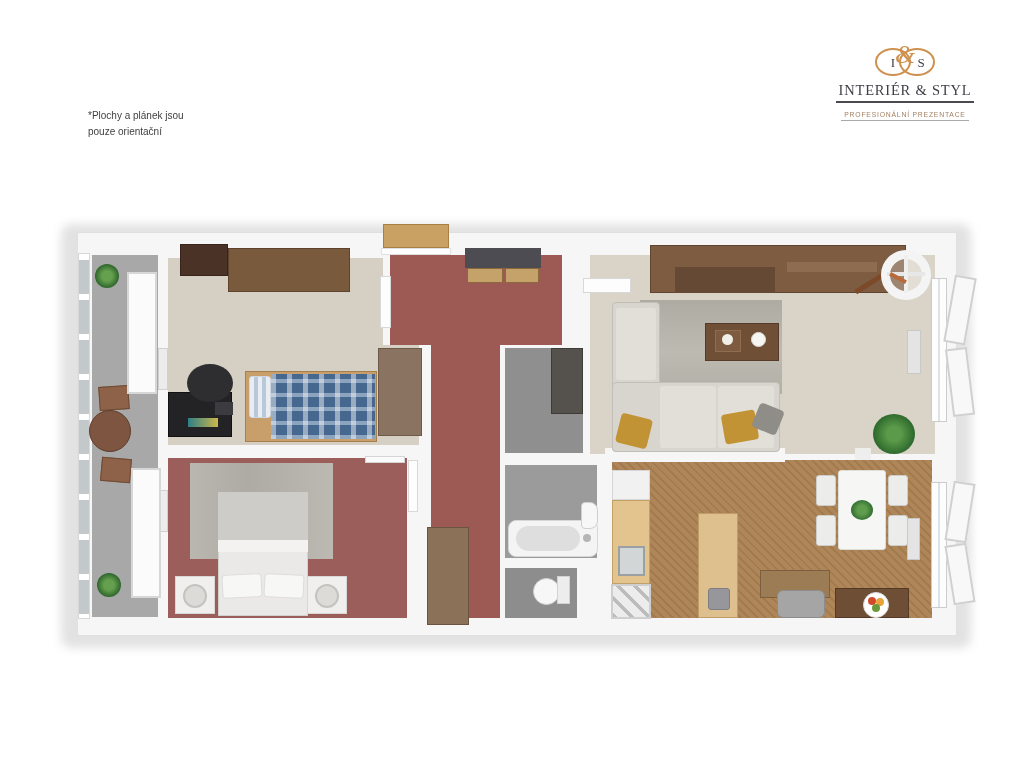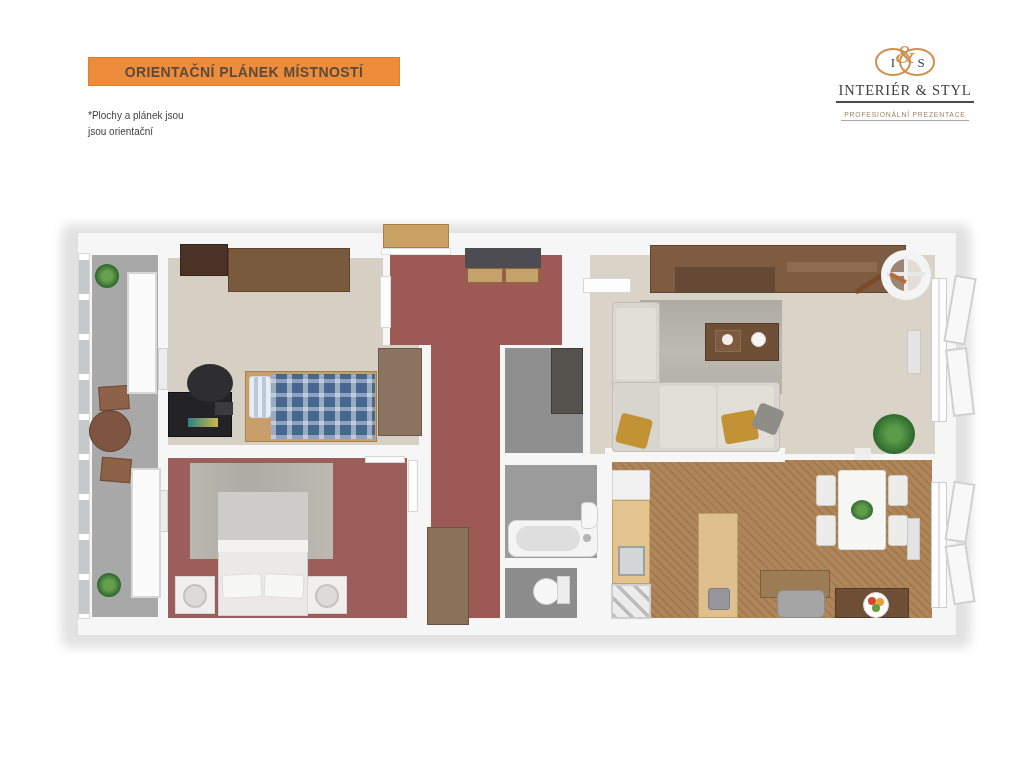--- a/index.html
+++ b/index.html
@@ -25,27 +25,24 @@
   .logo-tagline{display:inline-block;margin-top:2px;font-size:6.8px;letter-spacing:.8px;color:#a08060;
         border-bottom:1px solid #a9a9ad;padding:0 3px 2px 3px;}
   .plan{position:absolute;left:75px;top:220px;width:885px;height:432px;}
   .shape{position:absolute;box-sizing:border-box;}
 </style>
 </head>
 <body>
 
 <div class="page">
 
-  <div class="title-banner" style="background: rgb(237, 140, 59);">
-    <span style="color: rgb(93, 74, 60);">ORIENTAČNÍ PLÁNEK MÍSTNOSTÍ</span>
-  </div>
 
   <div class="note">
     <div>*Plochy  a plánek jsou</div>
-    <div>jsou orientační</div>
+    <div>pouze orientační</div>
   </div>
 
   <div class="logo">
     <div class="logo-mark">
       <span class="ellipse left">
         <span class="mono">I</span>
       </span>
       <span class="amp">&amp;</span>
       <span class="ellipse right">
         <span class="mono">S</span>

